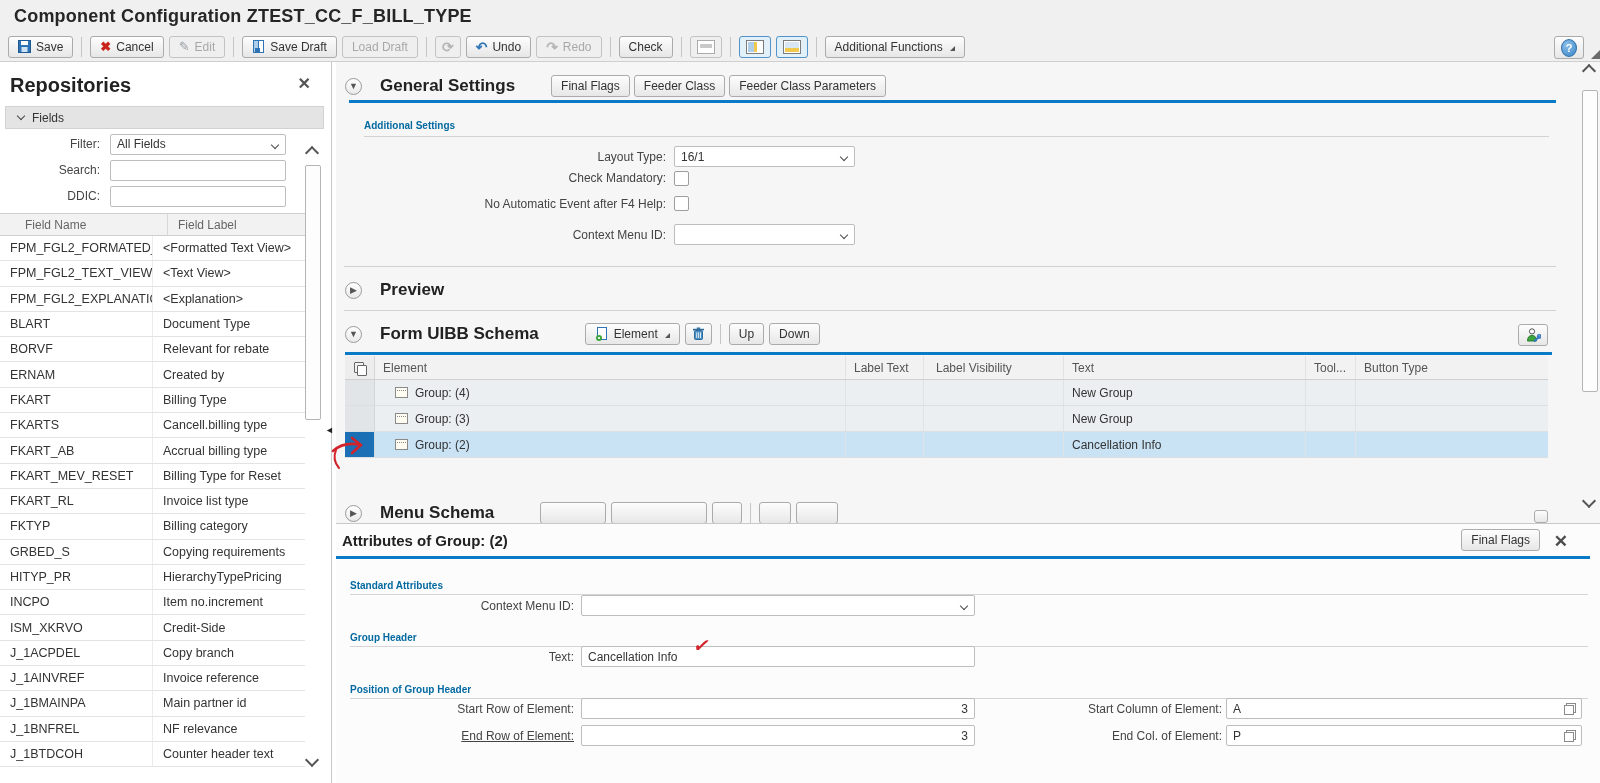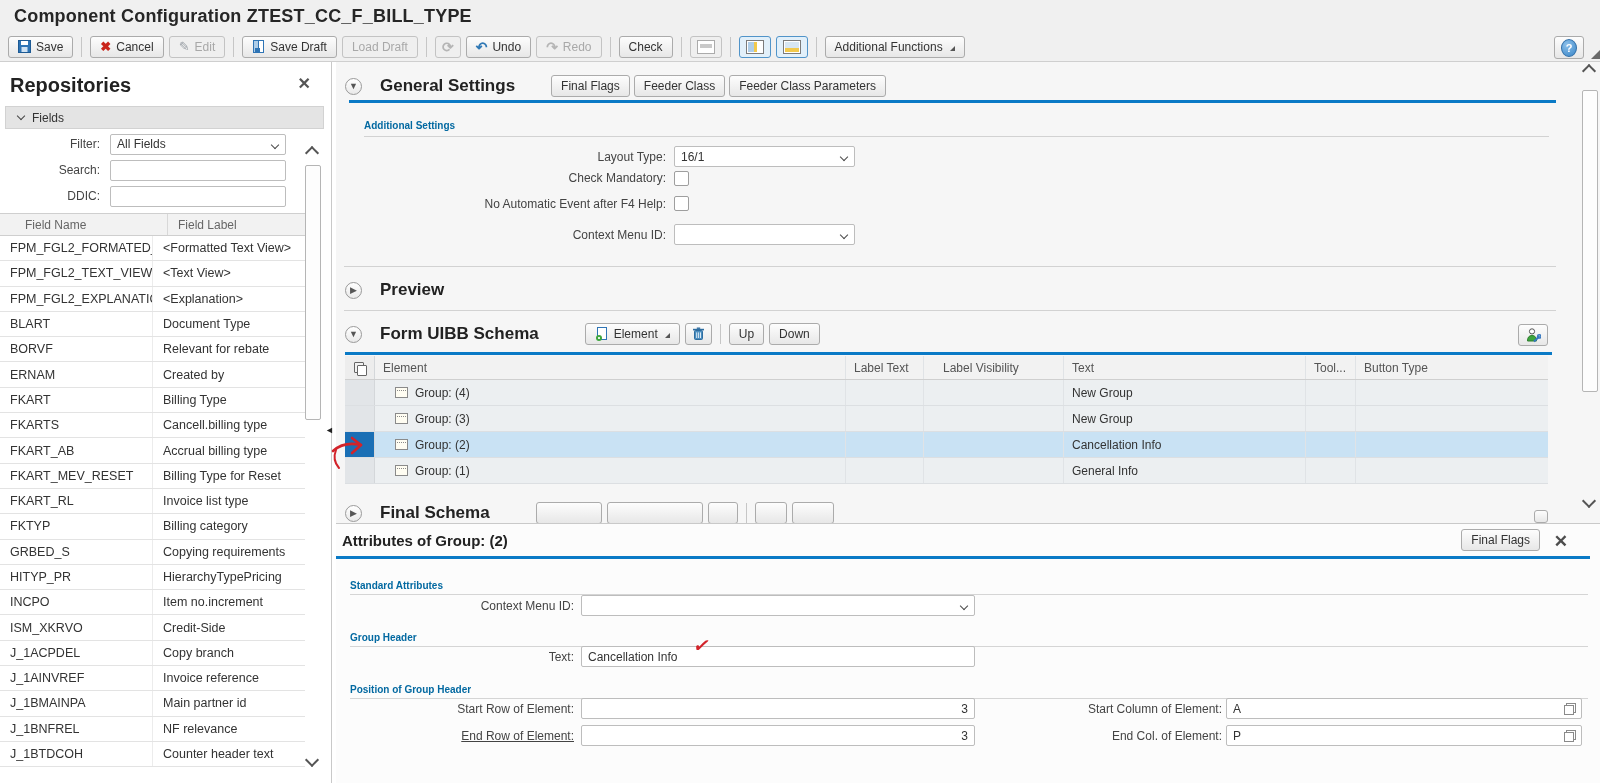--- a/index.html
+++ b/index.html
@@ -84,21 +84,21 @@
   .srow { display:flex; height:26px; background:#eceff1; border-bottom:1px solid #dcdfe2; align-items:center; cursor:pointer; }
   .srow.sel { background:#c9e2f4; }
   .c-sel { width:30px; height:100%; background:#e2e5e8; border-right:1px solid #d4d7da; display:flex; align-items:center; justify-content:center; }
   .srow.sel .c-sel { background:#1a6fb5; }
   .c-el { width:470px; padding-left:20px; display:flex; align-items:center; gap:7px; }
   .c-lt { width:78px; border-left:1px solid #e0e3e6; height:100%; }
   .c-lv { width:140px; border-left:1px solid #e0e3e6; height:100%; }
   .c-tx { width:242px; border-left:1px solid #e0e3e6; height:100%; display:flex; align-items:center; padding-left:8px; }
   .c-tool { width:50px; border-left:1px solid #e0e3e6; height:100%; }
   .c-bt { width:193px; border-left:1px solid #e0e3e6; height:100%; display:flex; align-items:center; padding-left:8px; }
-  .shead .c-el { padding-left:8px; } .shead .c-lt,.shead .c-tool { padding-left:8px; display:flex; align-items:center;} .shead .c-lv { padding-left:19px; display:flex; align-items:center;}
+  .shead .c-el { padding-left:8px; } .shead .c-lt,.shead .c-tool { padding-left:8px; display:flex; align-items:center;} .shead .c-lv { padding-left:12px; display:flex; align-items:center;}
   .groupicon { width:13px; height:11px; border:1px solid #8a8a8a; background:#fffdf2; position:relative; flex:0 0 auto; }
   .groupicon:before { content:""; position:absolute; left:1px; right:1px; top:2px; border-top:1px dotted #8a8a8a; }
   .copyicon { width:12px; height:12px; position:relative; }
   .copyicon:before { content:""; position:absolute; left:0; top:0; width:8px; height:9px; border:1px solid #666; border-radius:1px; background:#f2f2f2; }
   .copyicon:after { content:""; position:absolute; left:3px; top:3px; width:8px; height:9px; border:1px solid #666; border-radius:1px; background:#fff; }
   .vhicon { width:12px; height:12px; position:relative; flex:0 0 auto; }
   .vhicon:before { content:""; position:absolute; right:0; top:0; width:8px; height:8px; border:1px solid #8a8a8a; background:#fff; }
   .vhicon:after { content:""; position:absolute; left:0; bottom:0; width:8px; height:8px; border:1px solid #8a8a8a; background:#fff; }
 
   
@@ -457,39 +457,27 @@
           <span class="c-el">
             <span class="groupicon"></span>
             <span>Group: (2)</span>
           </span>
           <span class="c-lt"></span>
           <span class="c-lv"></span>
           <span class="c-tx">Cancellation Info</span>
           <span class="c-tool"></span>
           <span class="c-bt"></span>
         </div>
-        <div class="srow">
-          <span class="c-sel"></span>
-          <span class="c-el">
-            <span class="groupicon"></span>
-            <span>Group: (1)</span>
-          </span>
-          <span class="c-lt"></span>
-          <span class="c-lv"></span>
-          <span class="c-tx">General Info</span>
-          <span class="c-tool"></span>
-          <span class="c-bt"></span>
-        </div>
       </div>
   </div>
 
   <div class="menuschema-clip">
     <div style="display:flex; align-items:center; gap:18px;">
       <span class="circbtn">▶</span>
-      <span class="sect-title">Final Schema</span>
+      <span class="sect-title">Menu Schema</span>
       <span style="display:flex; gap:5px; align-items:center; margin-left:28px;">
         <button class="btn" style="width:66px;"></button>
         <button class="btn" style="width:96px;"></button>
         <button class="btn iconbtn" style="width:30px;"></button>
         <span class="sep"></span>
         <button class="btn" style="width:32px;"></button>
         <button class="btn" style="width:42px;"></button>
       </span>
     </div>
   </div>

